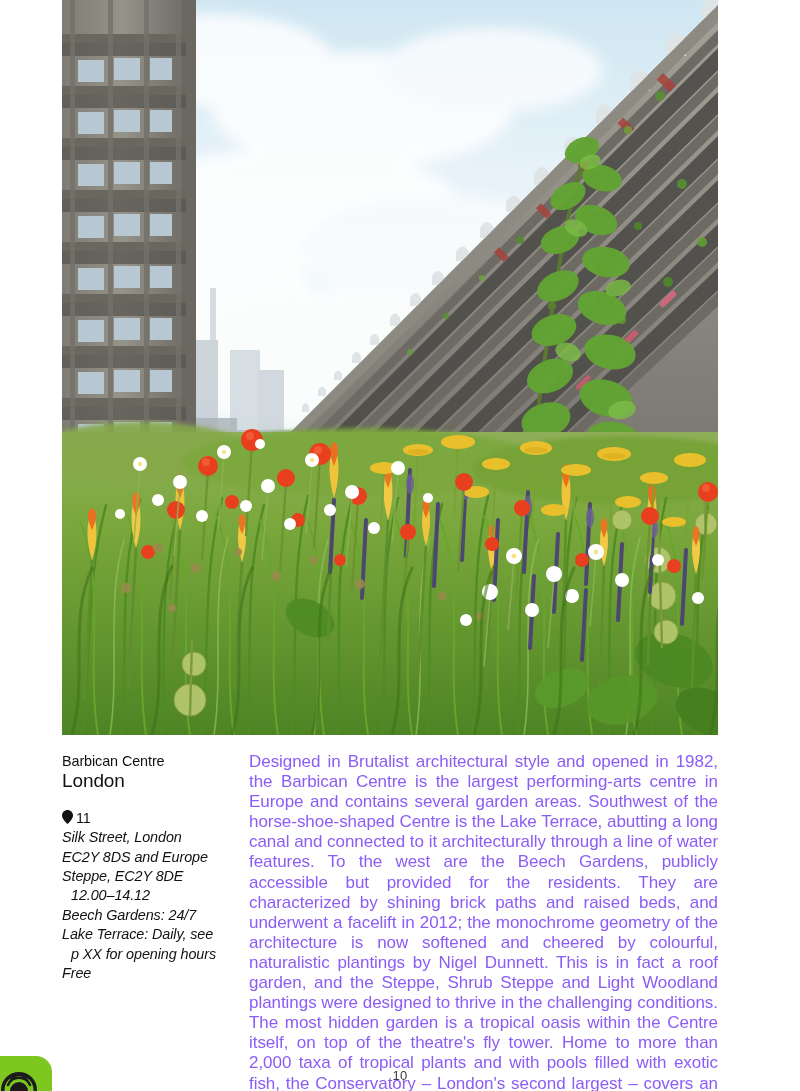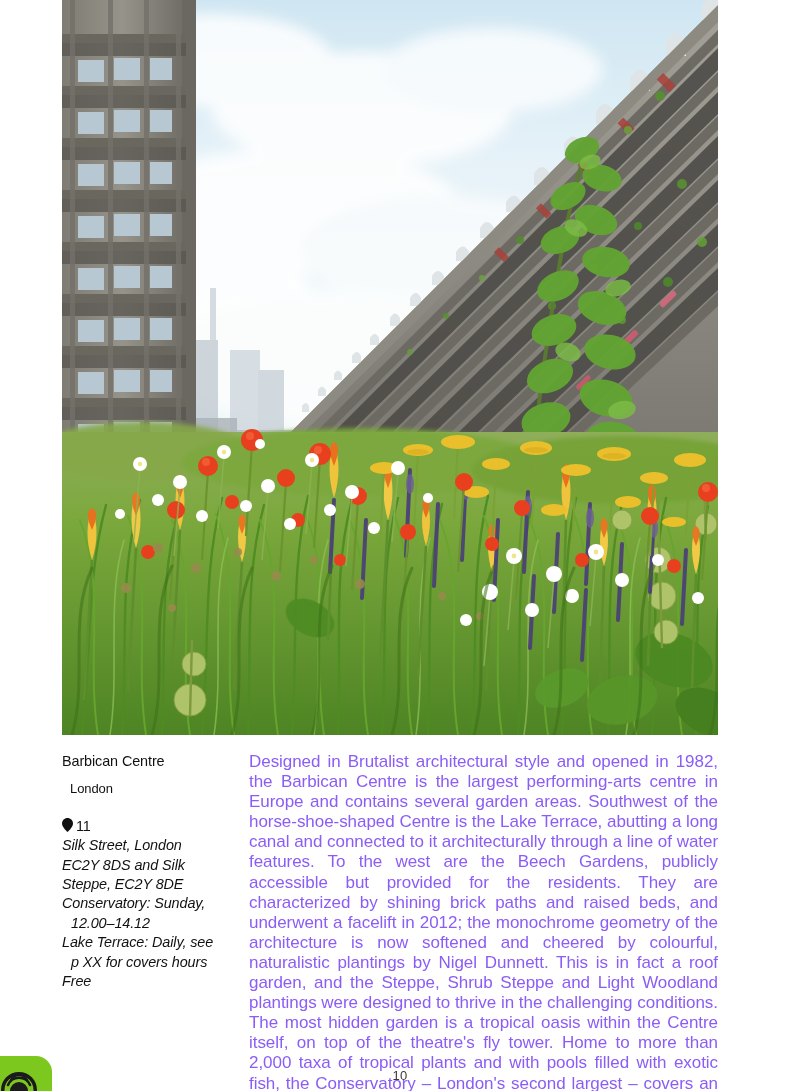--- a/index.html
+++ b/index.html
@@ -55,23 +55,23 @@
     color: #111111;
   }
   .place-name {
     font-weight: normal;
     font-size: 14.4px;
     line-height: 19.4px;
     margin: 0;
   }
   .place-city {
     font-weight: normal;
-    font-size: 13px;
+    font-size: 19px;
     line-height: 19.4px;
-    margin: 8px;
+    margin: 0;
   }
   .info-block {
     margin-top: 18px;
   }
   .pin-row {
     display: flex;
     align-items: flex-start;
     gap: 3px;
     line-height: 19.4px;
   }
@@ -670,26 +670,26 @@
           <span class="pin-icon">
             <svg viewBox="0 0 11 14" width="11" height="14" aria-hidden="true">
               <path d="M5.5 0C2.46 0 0 2.46 0 5.5C0 9.2 5.5 14 5.5 14C5.5 14 11 9.2 11 5.5C11 2.46 8.54 0 5.5 0Z" fill="#111111"></path>
             </svg>
           </span>
           <span>11</span>
         </div>
 
         <div>
           <div class="info-line">Silk Street, London</div>
-          <div class="info-line">EC2Y 8DS and Silk</div>
+          <div class="info-line">EC2Y 8DS and Europe</div>
           <div class="info-line">Steppe, EC2Y 8DE</div>
-          <div class="info-line">Conservatory: Sunday,</div>
           <div class="info-line indent">12.00–14.12</div>
+          <div class="info-line">Beech Gardens: 24/7</div>
           <div class="info-line">Lake Terrace: Daily, see</div>
-          <div class="info-line indent">p XX for covers hours</div>
+          <div class="info-line indent">p XX for opening hours</div>
           <div class="info-line">Free</div>
         </div>
       </div>
     </div>
 
     <div class="col-right">
       <p>Designed in Brutalist architectural style and opened in 1982, the Barbican Centre is the largest performing-arts centre in Europe and contains several garden areas. Southwest of the horse-shoe-shaped Centre is the Lake Terrace, abutting a long canal and connected to it architecturally through a line of water features. To the west are the Beech Gardens, publicly accessible but provided for the residents. They are characterized by shining brick paths and raised beds, and underwent a facelift in 2012; the monochrome geometry of the architecture is now softened and cheered by colourful, naturalistic plantings by Nigel Dunnett. This is in fact a roof garden, and the Steppe, Shrub Steppe and Light Woodland plantings were designed to thrive in the challenging conditions. The most hidden garden is a tropical oasis within the Centre itself, on top of the theatre's fly tower. Home to more than 2,000 taxa of tropical plants and with pools filled with exotic fish, the Conservatory – London's second largest – covers an area of 2,100 square metres. It is possible to book afternoon tea amid the jungle.</p>
     </div>
   </div>
 

